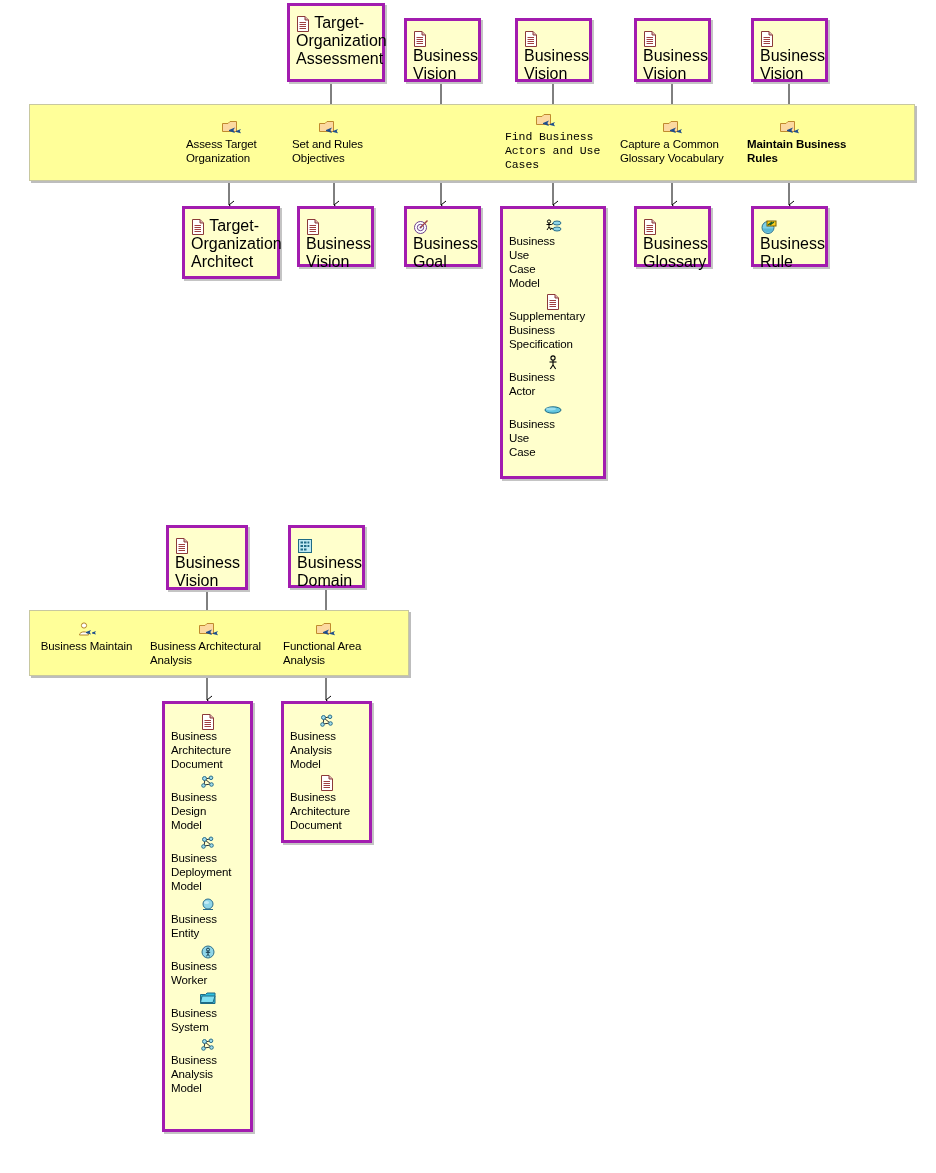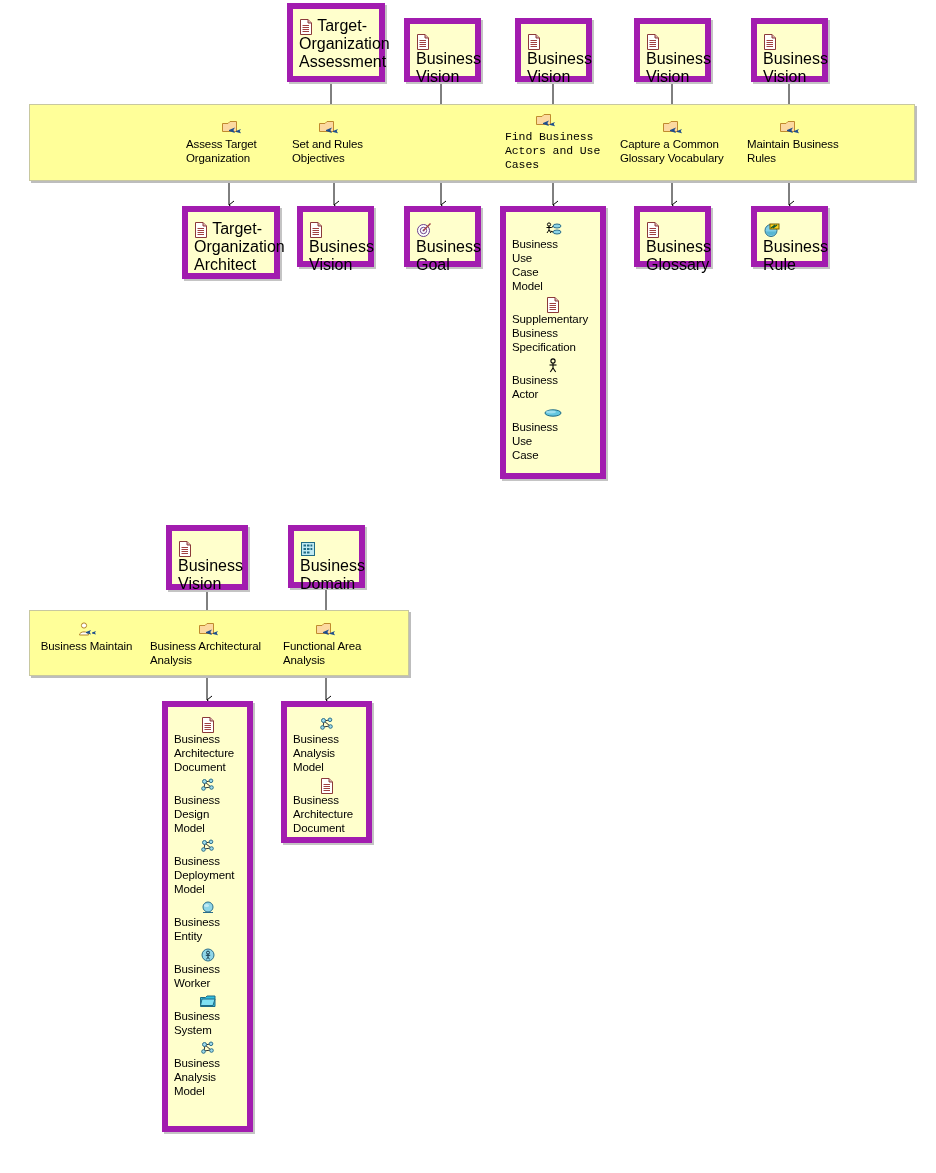--- a/index.html
+++ b/index.html
@@ -23,21 +23,21 @@
     position: absolute;
     background: #ffff99;
     border: 1px solid #c8c8a0;
     box-shadow: 2px 2px 0 #bdbdbd;
     box-sizing: border-box;
   }
   
   .node {
     position: absolute;
     background: #ffffcc;
-    border: 6px solid #a21caf;
+    border: 3px solid #a21caf;
     box-shadow: 2px 2px 0 #c4c4c4;
     box-sizing: border-box;
     padding: 8px 6px 6px 6px;
   }
   
   .element {
     position: absolute;
     box-sizing: border-box;
   }
   .el-icon {
@@ -252,21 +252,21 @@
   </div>
 
   <div class="element" style="left:747px;top:119px;width:100px;">
     <span class="el-icon left" style="padding-left:32px;">
       <svg class="icon" width="22" height="17" viewBox="0 0 22 17">
         <path d="M1.5,3.5 L7,3.5 L9,1.5 L15.5,1.5 L15.5,11.5 L1.5,11.5 Z" fill="#fcd9a0" stroke="#c08a2e"></path>
         <path d="M8,10 l6,-2.5 -1.6,2.6 1.6,2.8 -6,-1.8 Z" fill="#1f4e8c"></path>
         <path d="M15,11 l5,-2 -1.3,2.1 1.3,2.2 -5,-1.4 Z" fill="#1f4e8c"></path>
       </svg>
     </span>
-    <span class="el-label" style="white-space:pre-line;">Maintain Business
+    <span class="el-label" style="white-space:pre-line;font-weight:bold;">Maintain Business
 Rules</span>
   </div>
 
   <div class="node" style="left:182px;top:206px;width:98px;height:73px;">
     <span class="e-icon">
       <svg class="icon" width="14" height="16" viewBox="0 0 14 16">
         <path d="M1.5,0.5 H9 L12.5,4 V15.5 H1.5 Z" fill="#fff" stroke="#8b3a3a"></path>
         <path d="M9,0.5 V4 H12.5" fill="#d9b3b3" stroke="#8b3a3a"></path>
         <g stroke="#a04040" stroke-width="1">
           <line x1="3.5" y1="6.5" x2="10" y2="6.5"></line>

